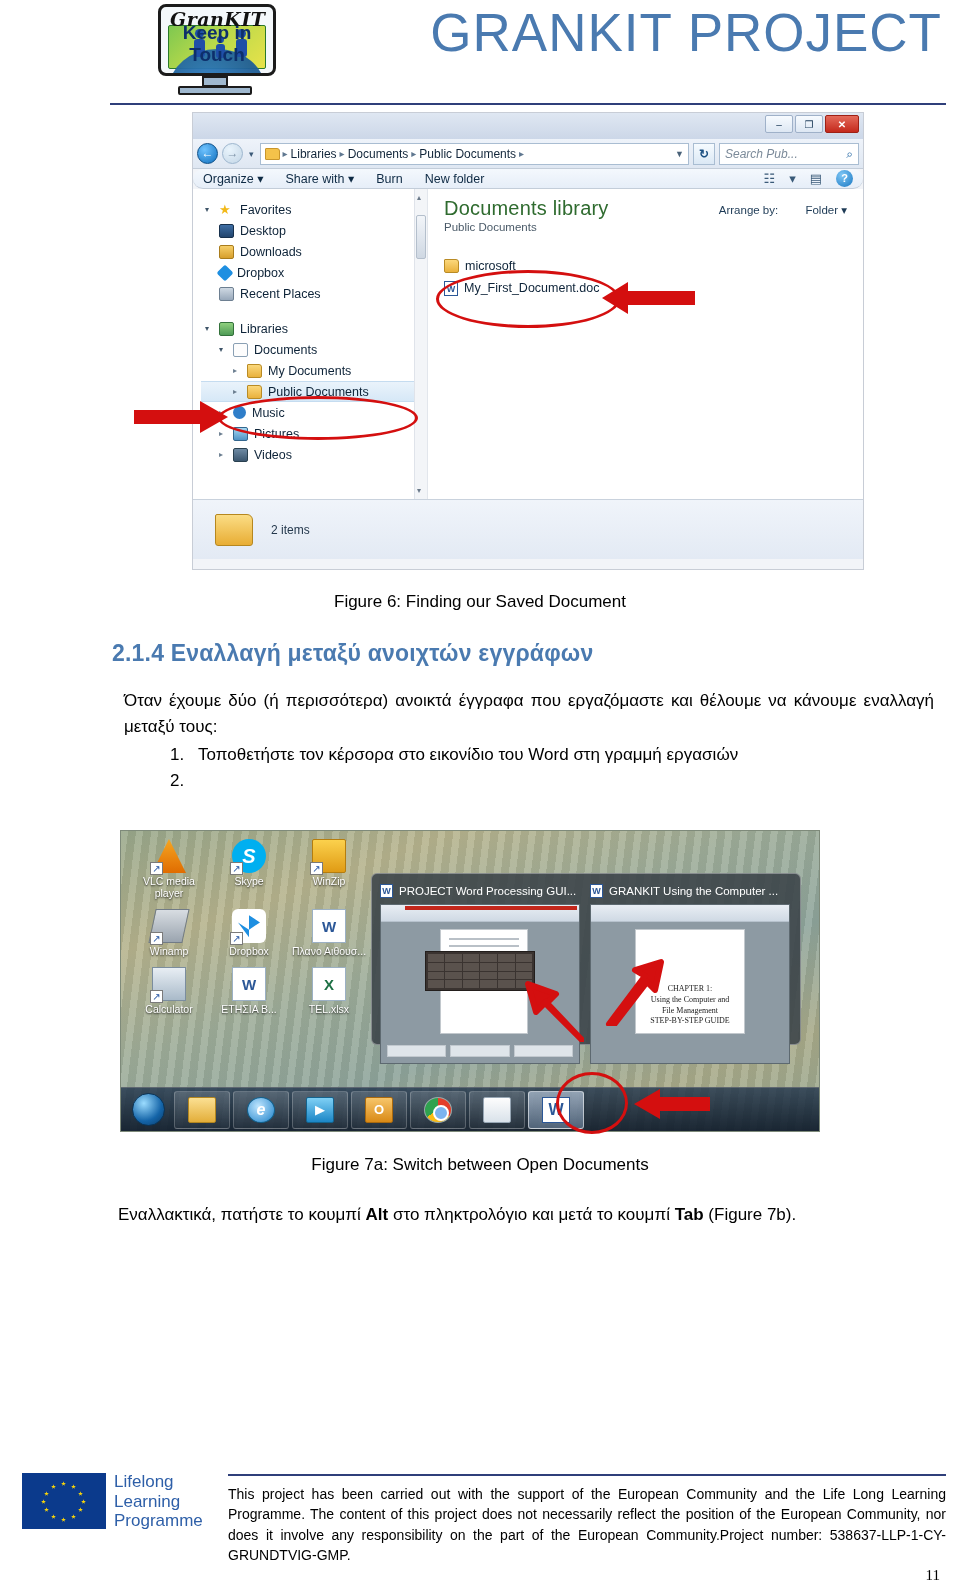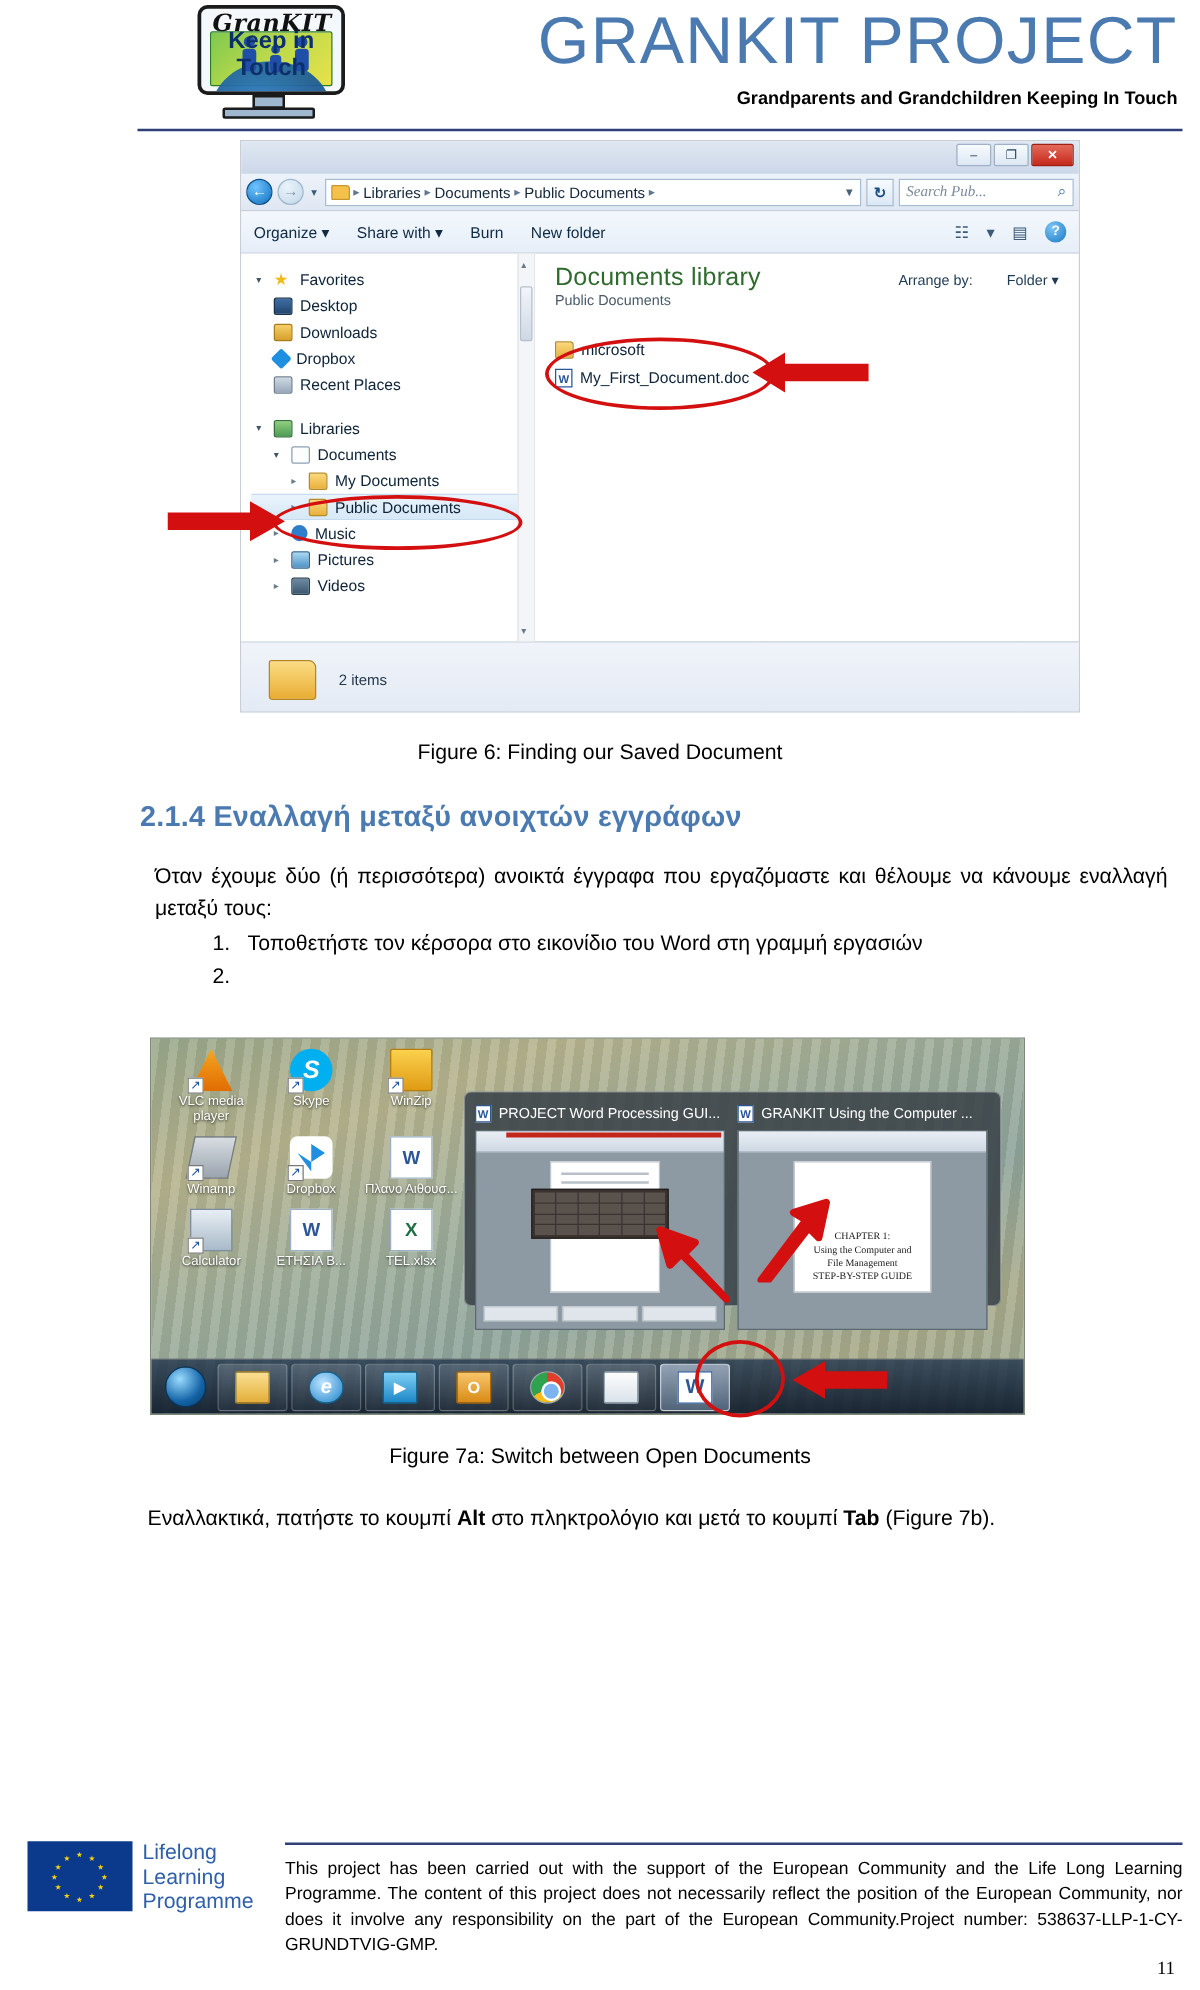--- a/index.html
+++ b/index.html
@@ -133,29 +133,29 @@
   }
   .crumb-sep{ color:#5f7790; font-size:10px; }
   .crumb-caret{ margin-left:auto; font-size:9px; color:#4a6279; }
   .refresh-btn{
     width:22px; height:22px; border:1px solid #a9bdd2; background:linear-gradient(#f6fbff,#dbe8f5);
     font-size:12px; color:#1b4f82; text-align:center; line-height:20px; font-weight:bold;
   }
   .search-field{
     width:140px; height:22px; background:#fff; border:1px solid #a9bdd2;
     display:flex; align-items:center; padding:0 5px;
-    font-size:12px; color:#7b8a99; font-style:italic;font-family:Liberation Serif, serif;
+    font-size:12px; color:#7b8a99; font-style:italic;
   }
   .search-ico{ margin-left:auto; font-style:normal; color:#2f6fa8; font-size:12px; }
 
   .exp-toolbar{
-    height:34px; background:linear-gradient(#f4f8fd,#e6eef8);
+    height:20px; background:linear-gradient(#f4f8fd,#e6eef8);
     border-bottom:1px solid #c3cdd9;
     display:flex; align-items:center; padding:0 10px; gap:22px;
-    font-size:12.5px; color:#0e2a44;
+    font-size:12.5px; color:#0e2a44;border-radius:14px;
   }
   .tb-right{ margin-left:auto; display:flex; align-items:center; gap:14px; }
   .tb-icon{ font-size:13px; color:#3a5a78; }
   .help-ico{
     width:17px; height:17px; border-radius:50%;
     background:radial-gradient(circle at 35% 30%, #7ec6f5, #1877c2);
     color:#fff; font-size:11px; font-weight:bold; text-align:center; line-height:17px;
   }
 
   .exp-body{ display:flex; height:310px; background:#fff; }
@@ -405,21 +405,20 @@
         <div class="person" style="left:43px;top:10px;width:11px;height:18px;border-radius:3px;"></div>
       </div>
       <div class="keep-touch">Keep in Touch</div>
     </div>
     <div class="monitor-neck"></div>
     <div class="monitor-base"></div>
   </div>
 
   <div class="header-right">
     <div class="project-title">GRANKIT PROJECT</div>
-    <div class="project-sub">Grandparents and Grandchildren Keeping In Touch</div>
   </div>
   <div class="header-rule"></div>
 </div>
 
 <div class="explorer">
 
   <div class="exp-titlebar">
     <div class="win-btns">
       <div class="win-btn">–</div>
       <div class="win-btn">❐</div>

